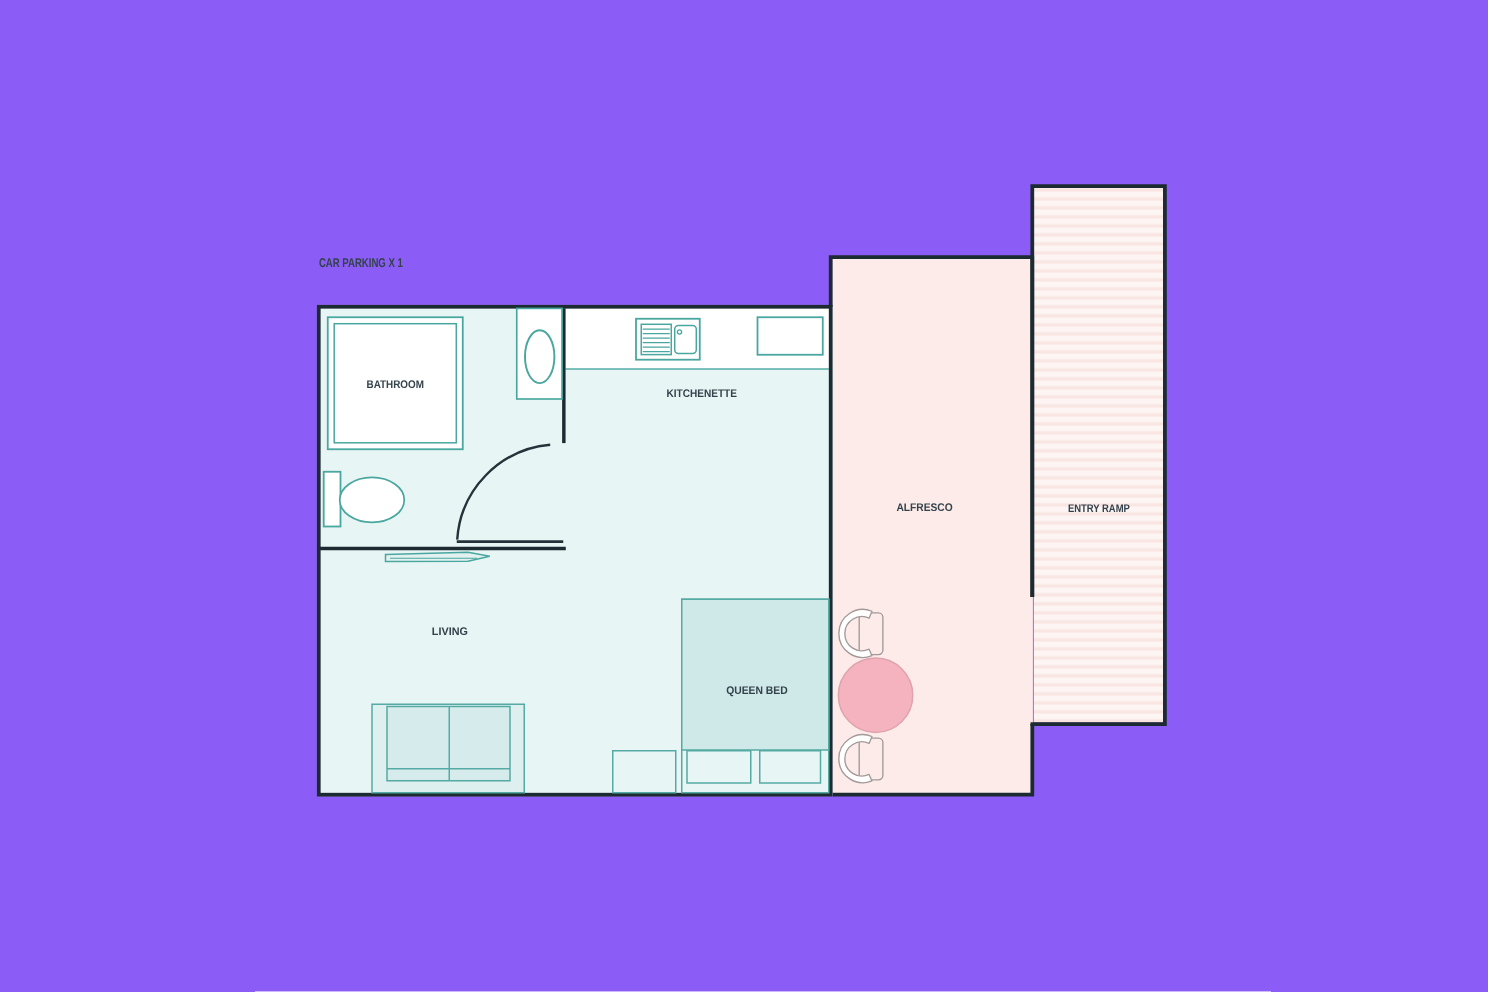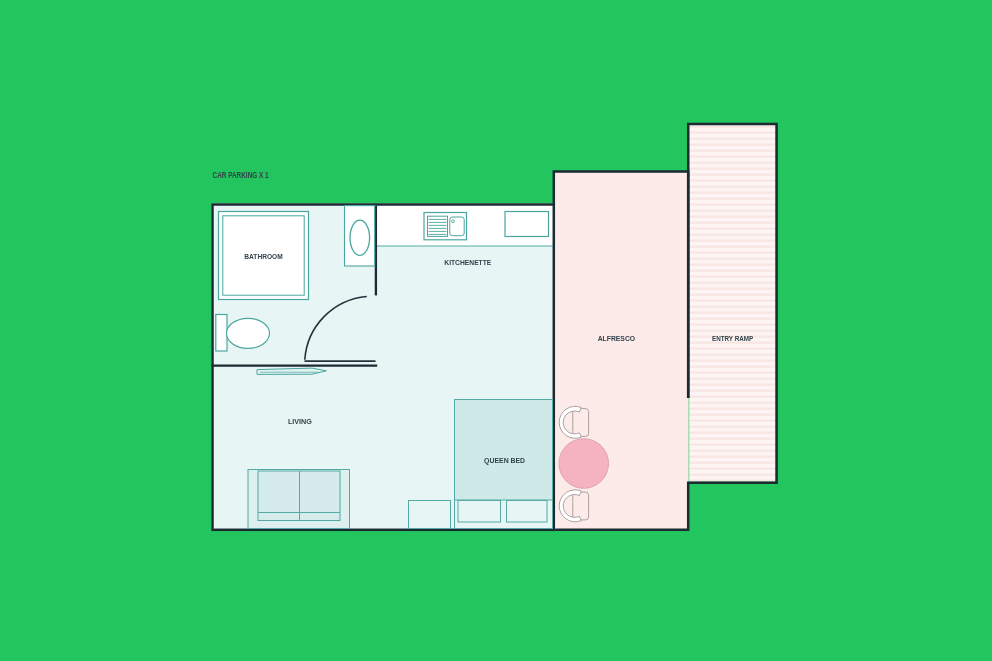--- a/index.html
+++ b/index.html
@@ -1,16 +1,16 @@
 <!DOCTYPE html>
 <html><head>
 <meta charset="utf-8">
 <style>
   html,body{margin:0;padding:0;background:#ffffff;}
-  .page{position:relative;width:992px;height:661px;background:#22c55e;overflow:hidden;}
+  .page{position:relative;width:992px;height:661px;background:#8b5cf6;overflow:hidden;}
   svg{position:absolute;left:0;top:0;}
   text{font-family:"Liberation Sans",sans-serif;font-weight:bold;fill:#33424b;}
 </style>
 </head>
 <body>
 <div class="page">
 <svg width="992" height="661" viewBox="0 0 992 661">
 <defs>
   <pattern id="rampstripes" width="8" height="6" patternUnits="userSpaceOnUse" patternTransform="translate(0,3.7)">
     <rect width="8" height="6" fill="#fdf5f4"></rect>

